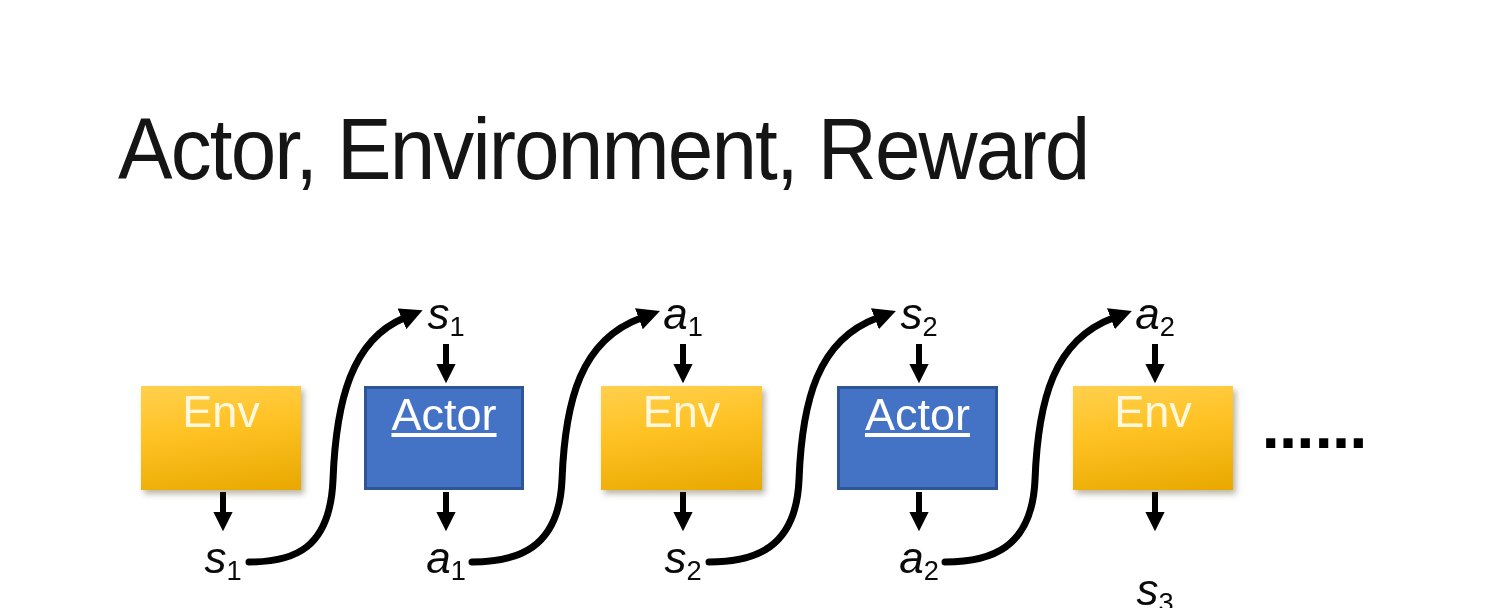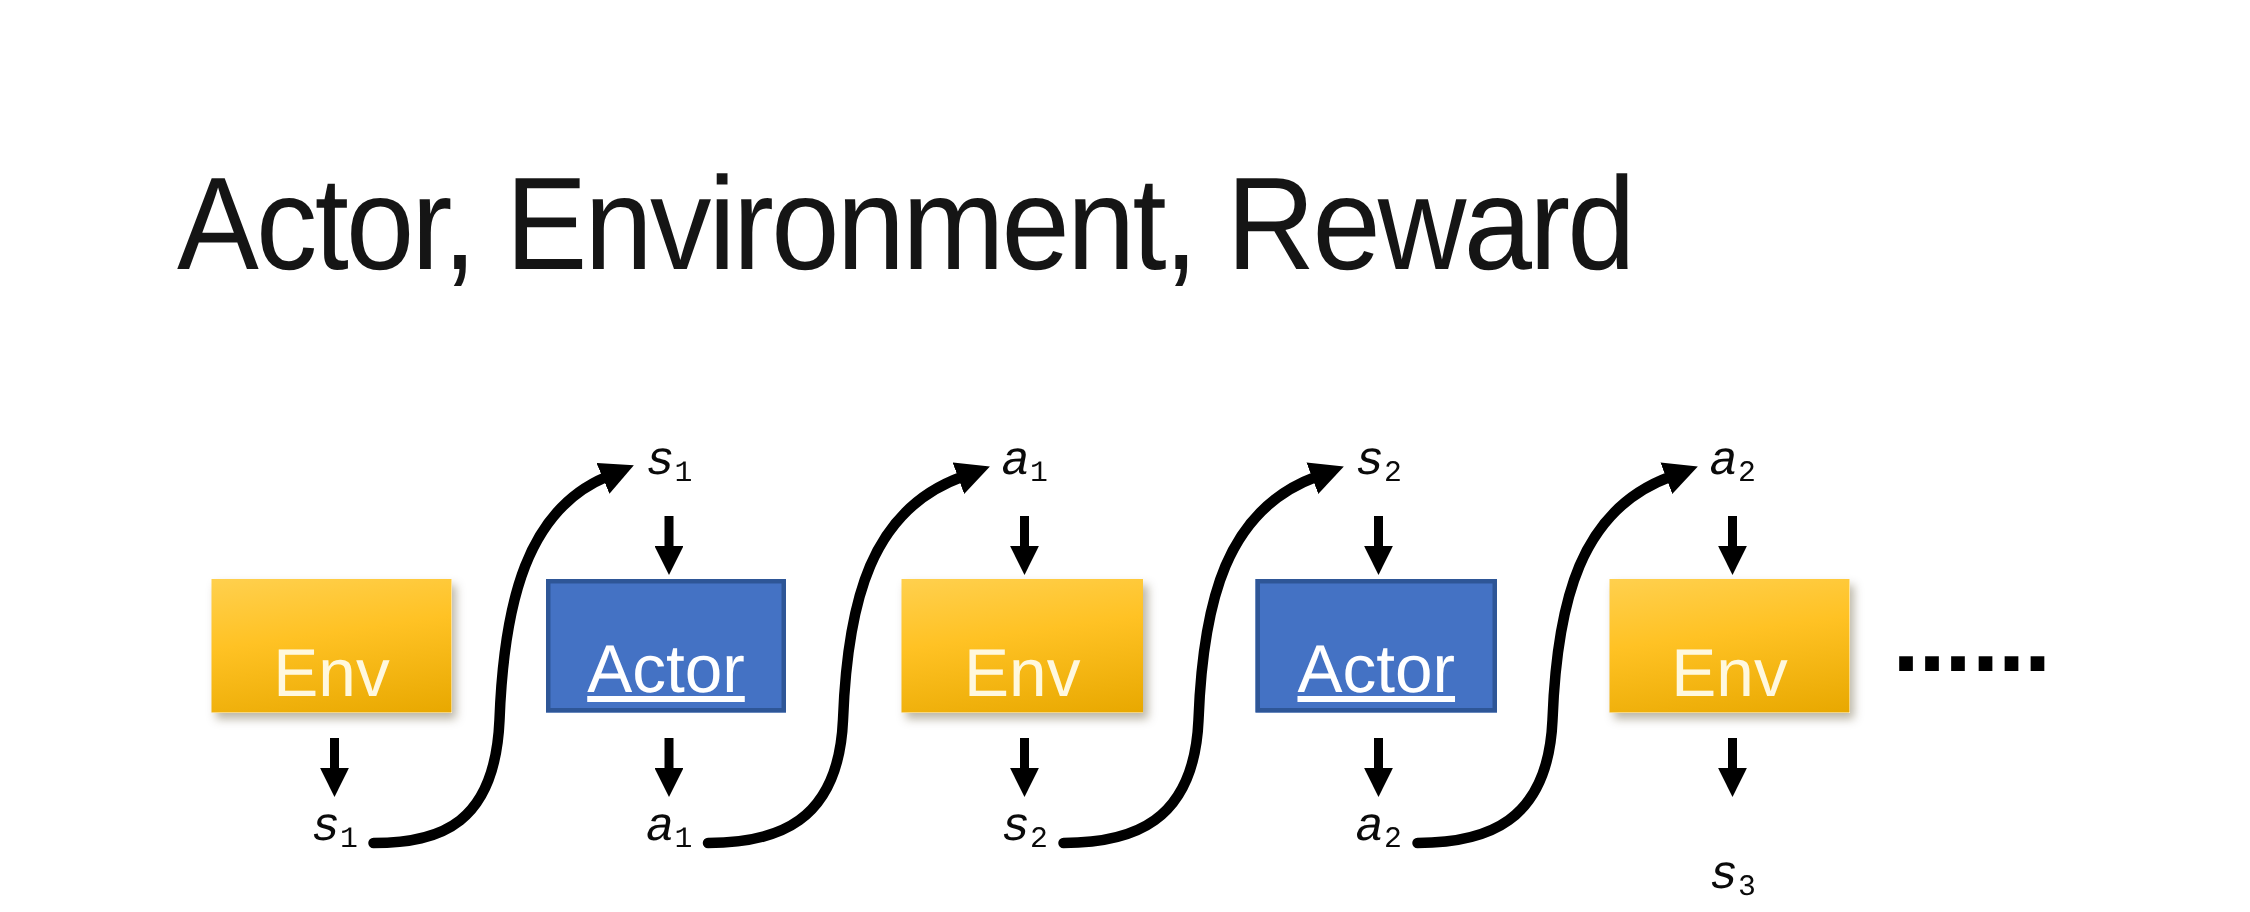--- a/index.html
+++ b/index.html
@@ -7,40 +7,40 @@
     position:relative; width:1500px; height:608px; background:#ffffff;
     overflow:hidden; font-family:"Liberation Sans", sans-serif;
   }
   .title{
     position:absolute; left:118px; top:96px; margin:0;
     font-size:88px; font-weight:300; letter-spacing:-2px; line-height:1.2;
     color:#151515; white-space:nowrap;
     transform:scaleX(0.93); transform-origin:left center;
   }
   .box{
-    position:absolute; top:386px; width:160px; height:89px;
-    display:flex; align-items:flex-end; justify-content:center;
+    position:absolute; top:386px; width:160px; height:104px;
+    display:flex; align-items:flex-start; justify-content:center;
     font-size:45px; box-sizing:border-box; white-space:nowrap;
   }
   .env{
     background:linear-gradient(172deg, var(--env-top) 0%, #FFC224 42%, var(--env-bottom) 100%);
     color:#FFF8DE;
     box-shadow:3px 4px 6px rgba(60,45,0,0.35);
   }
   .actor{
     background:var(--actor-fill);
     border:3px solid var(--actor-border);
     color:#ffffff;
     text-decoration:underline;
   }
   .b1{left:141px;} .b2{left:364px;} .b3{left:601px; width:161px;}
   .b4{left:837px; width:161px;} .b5{left:1073px;}
   .mlabel{
     position:absolute; transform:translateX(-50%);
-    font-family:Liberation Mono, monospace; font-size:32px; line-height:1;
+    font-family:Liberation Sans, sans-serif; font-size:44px; line-height:1;
     color:#0a0a0a; white-space:nowrap;
   }
   .mlabel .mbase{font-style:italic;}
   .mlabel .msub{font-size:0.62em; font-style:normal; vertical-align:-0.24em;}
   .top-lab{top:292px;}
   .bot-lab{top:536px;}
   .t1{left:446px;} .t2{left:683px;} .t3{left:919px;} .t4{left:1155px;}
   .g1{left:223px;} .g2{left:446px;} .g3{left:683px;} .g4{left:919px;} .g5{left:1155px;margin-top:32px;}
   .dots{
     position:absolute; left:1262px; top:404px; font-size:52px; font-weight:bold;

